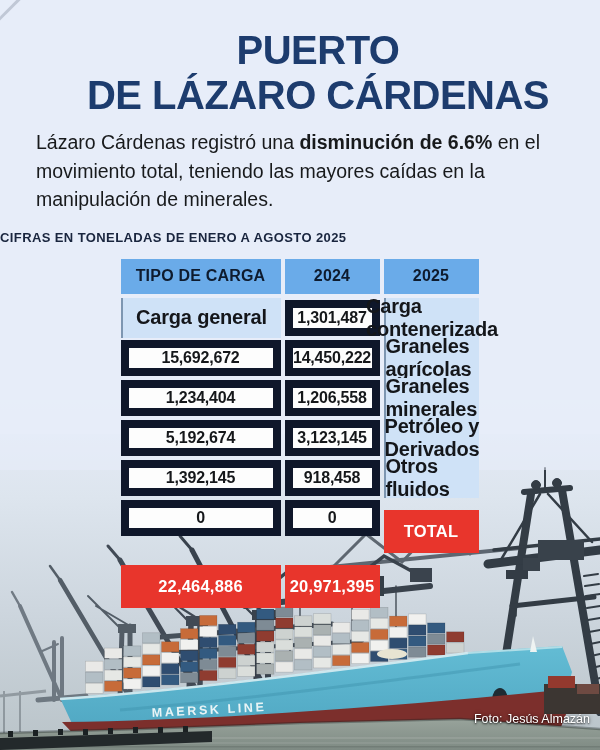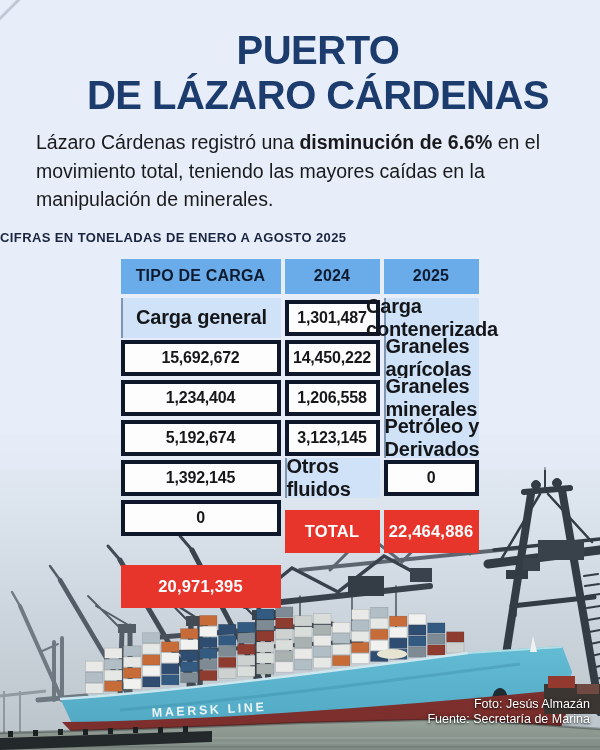--- a/index.html
+++ b/index.html
@@ -41,21 +41,21 @@
     color:#0e1b2e;font-weight:700;font-size:16px;letter-spacing:.2px;
   }
   .cell-label{
     background:#cfe2f7;height:40px;
     border-left:2px solid rgba(44,74,107,.5);
     display:flex;align-items:center;justify-content:center;
     color:#14161a;font-size:20px;font-weight:700;letter-spacing:-.2px;
   }
   .cell-data{height:40px;display:flex;}
   .cell-data .box{
-    flex:1;margin:2px 0;background:#fdfdfd;border:4px solid #0f172a;
+    flex:1;margin:2px 0;background:#fdfdfd;border:8px solid #0f172a;
     display:flex;align-items:center;justify-content:center;
     color:#15171a;font-size:16px;font-weight:700;letter-spacing:-.2px;
   }
   .cell-total{
     background:#e8352c;height:43px;margin-top:12px;
     display:flex;align-items:center;justify-content:center;
     color:#ffffff;font-weight:700;font-size:16.5px;letter-spacing:.2px;
   }
   
   .photo{
@@ -353,31 +353,33 @@
         <div class="box">5,192,674</div>
       </div>
     <div class="cell-data">
         <div class="box">3,123,145</div>
       </div>
 
     <div class="cell-label">Petróleo y Derivados</div>
     <div class="cell-data">
         <div class="box">1,392,145</div>
       </div>
+    <div class="cell-data">
+        <div class="box">918,458</div>
+      </div>
 
     <div class="cell-label">Otros fluidos</div>
     <div class="cell-data">
         <div class="box">0</div>
       </div>
     <div class="cell-data">
         <div class="box">0</div>
       </div>
 
     <div class="cell-total">TOTAL</div>
     <div class="cell-total">22,464,886</div>
     <div class="cell-total">20,971,395</div>
   </div>
 </div>
 
 <div class="credits">
   <div>Foto: Jesús Almazán</div>
-  <div>Fuente: Secretaría de Marina</div>
 </div>
 
 </body></html>

